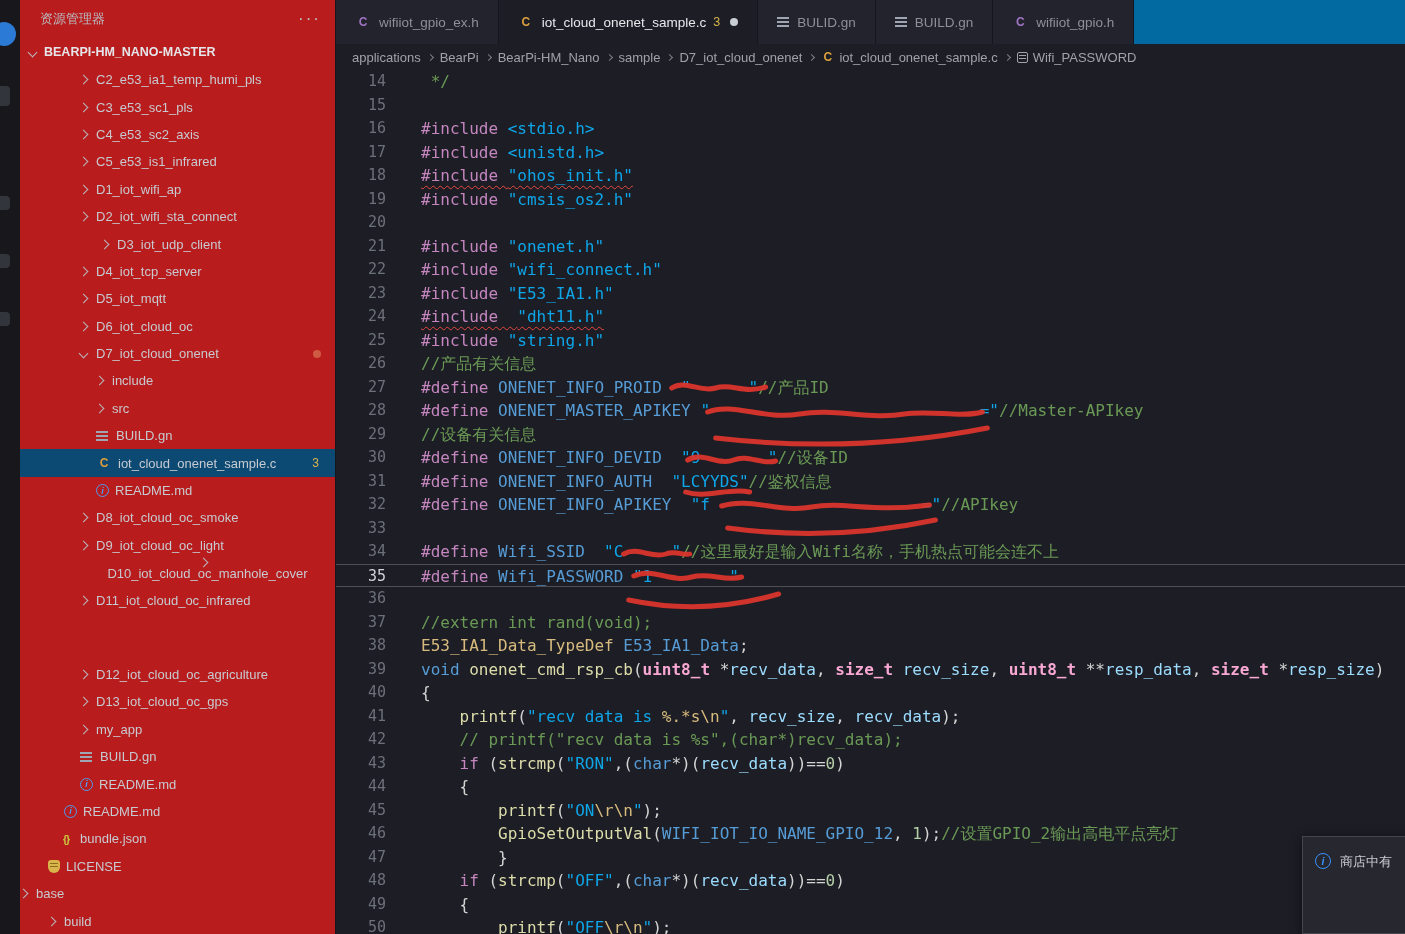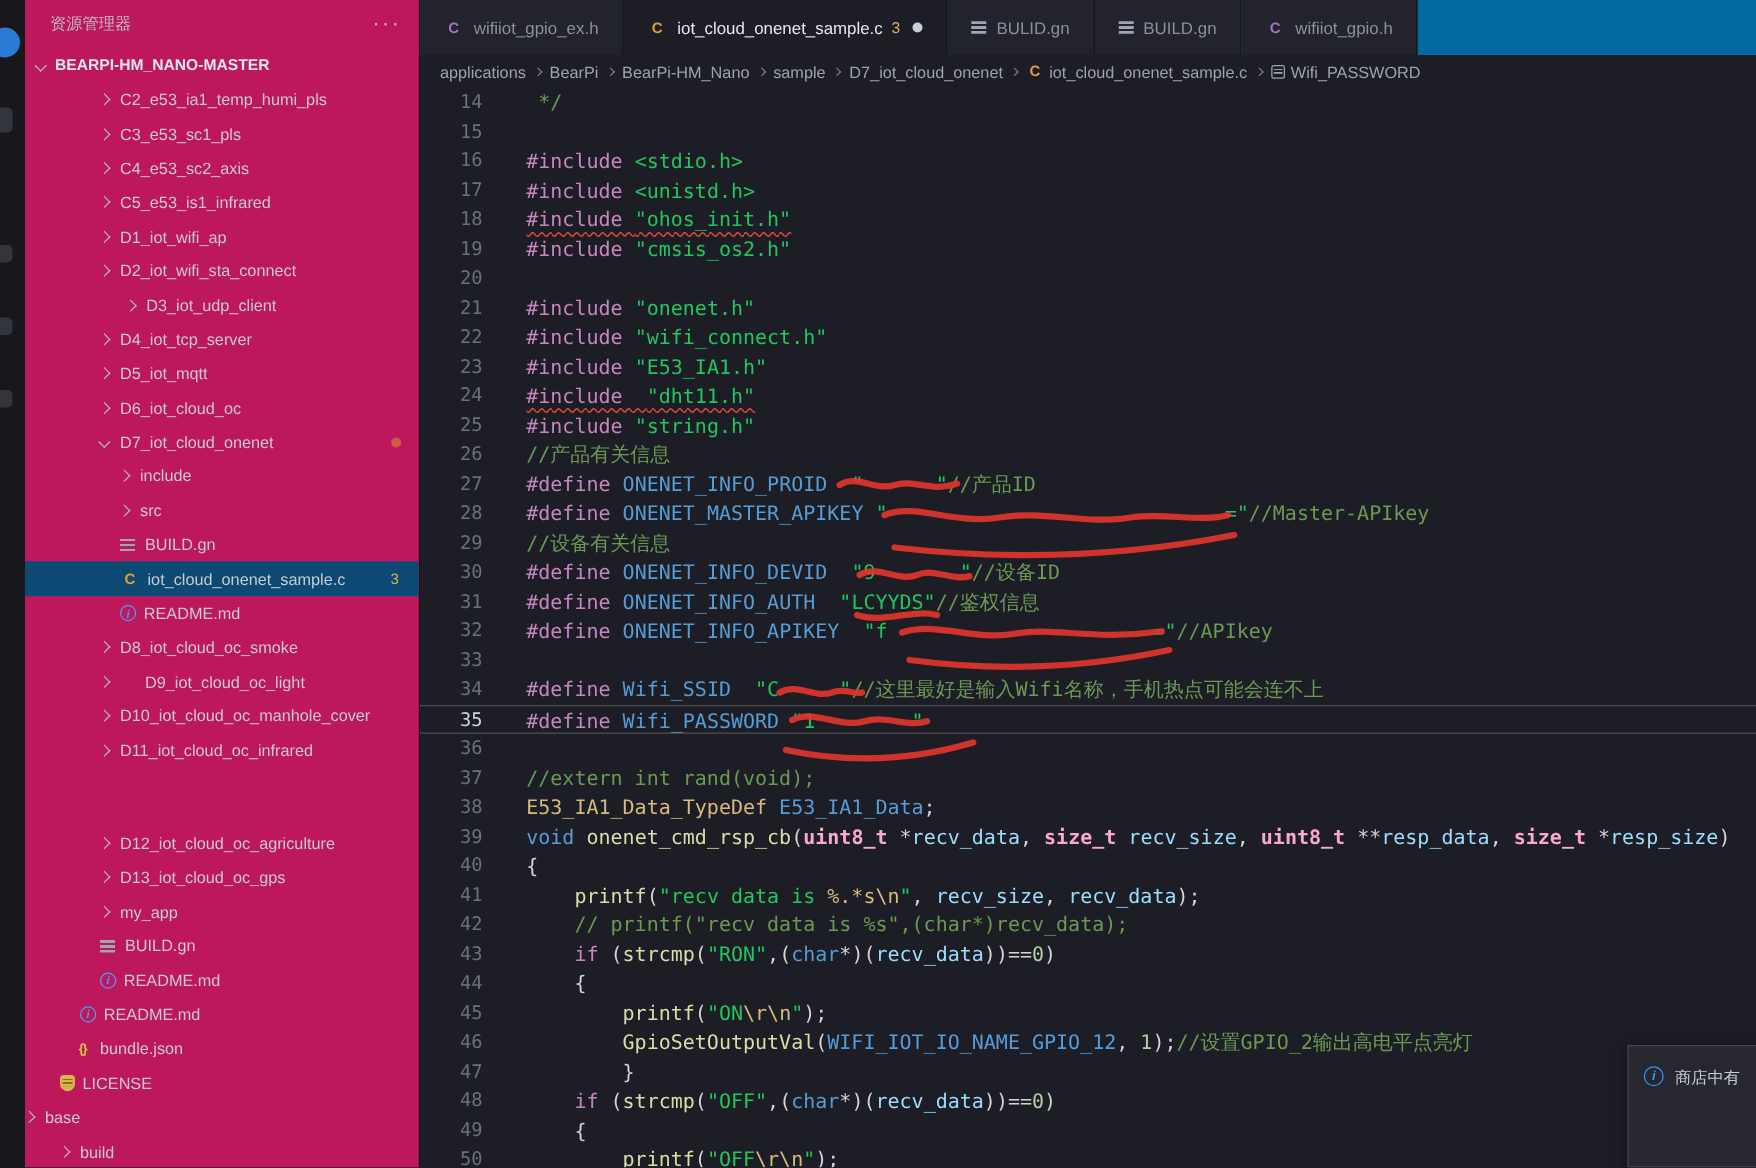--- a/index.html
+++ b/index.html
@@ -9,21 +9,21 @@
     background:#1d1e25; font-family:"Liberation Sans","DejaVu Sans",sans-serif;
   }
 
   
   .activity { position:absolute; left:0; top:0; width:20px; height:100%; background:#17171c; z-index:6; overflow:hidden; }
   .act-blue { position:absolute; left:-8px; top:22px; width:24px; height:24px; border-radius:50%; background:#2b7bd6; }
   .act-sliver { position:absolute; left:-7px; width:17px; border-radius:4px; background:#3d4047; opacity:.75; }
   .s1{top:86px;height:20px;} .s2{top:196px;height:14px;} .s3{top:254px;height:14px;} .s4{top:312px;height:14px;}
 
   
-  .sidebar { position:absolute; left:20px; top:0; width:315px; height:100%; background:#be185d; color:#c7cad1; font-size:13px; z-index:5; overflow:hidden; }
+  .sidebar { position:absolute; left:20px; top:0; width:315px; height:100%; background:#b91c1c; color:#c7cad1; font-size:13px; z-index:5; overflow:hidden; }
   .sb-head { height:38px; display:flex; align-items:center; padding:0 14px 0 20px; color:#b9bcc3; }
   .sb-more { margin-left:auto; color:#c0c3c9; font-size:17px; letter-spacing:2px; cursor:pointer; line-height:10px; }
   .sb-more::before { content:"···"; }
   .sb-root { height:28px; display:flex; align-items:center; padding-left:9px; font-weight:bold; color:#e4e6ea; font-size:12.5px; }
   .sb-root .chev { margin-right:8px; }
   .row { height:27.4px; display:flex; align-items:center; white-space:nowrap; cursor:pointer; }
   .row.selected { background:#0d4a73; }
   .row-label { overflow:hidden; text-overflow:ellipsis; }
   .chev { width:7px; height:7px; border-right:1.5px solid #b6b9c0; border-bottom:1.5px solid #b6b9c0; display:inline-block; transform:rotate(-45deg); flex:none; }
   .chev.down { transform:rotate(45deg); }
@@ -69,21 +69,21 @@
   .code-line.current { border-top:1px solid rgba(255,255,255,.22); border-bottom:1px solid rgba(255,255,255,.22); }
   .code-line.current .ln { color:#cfd3da; }
   .lc.squiggle { text-decoration:underline wavy #e4483f 1px; text-underline-offset:4px; }
 
   .tk-kw  { color:#c586c0; }
   .tk-kwb { color:#569cd6; }
   .tk-type{ color:#f9a8d4;font-weight:bold; }
   .tk-gold{ color:#d7ba7d; }
   .tk-mac { color:#569cd6; }
   .tk-var { color:#9cdcfe; }
-  .tk-str { color:#22c55e; }
+  .tk-str { color:#0ea5e9; }
   .tk-esc { color:#d7ba7d; }
   .tk-cmt { color:#6a9955; }
   .tk-fn  { color:#dcdcaa; }
   .tk-num { color:#b5cea8; }
   .tk-pun { color:#d4d4d4; }
   .tk-mask{ color:transparent; }
 
   .scribbles { position:absolute; inset:0; width:100%; height:100%; pointer-events:none; }
   .scribbles path { fill:none; stroke:#e0352b; stroke-width:5; stroke-linecap:round; opacity:.92; }
 
@@ -179,25 +179,25 @@
         <span class="badge">3</span>
       </div>
       <div class="row" style="padding-left: 76px;">
         <span class="fi md"></span>
         <span class="row-label">README.md</span>
       </div>
       <div class="row" style="padding-left: 60px;">
         <span class="chev"></span>
         <span class="row-label">D8_iot_cloud_oc_smoke</span>
       </div>
-      <div class="row" style="padding-left: 60px; gap: 20px;">
+      <div class="row" style="padding-left: 60px;">
         <span class="chev"></span>
         <span class="row-label">D9_iot_cloud_oc_light</span>
       </div>
-      <div class="row" style="padding-left: 60px;">
+      <div class="row" style="padding-left: 60px; flex-direction: column;">
         <span class="chev"></span>
         <span class="row-label">D10_iot_cloud_oc_manhole_cover</span>
       </div>
       <div class="row" style="padding-left: 60px;">
         <span class="chev"></span>
         <span class="row-label">D11_iot_cloud_oc_infrared</span>
       </div>
       <div class="row" style="padding-left: 60px; margin-top: 47px;">
         <span class="chev"></span>
         <span class="row-label">D12_iot_cloud_oc_agriculture</span>

